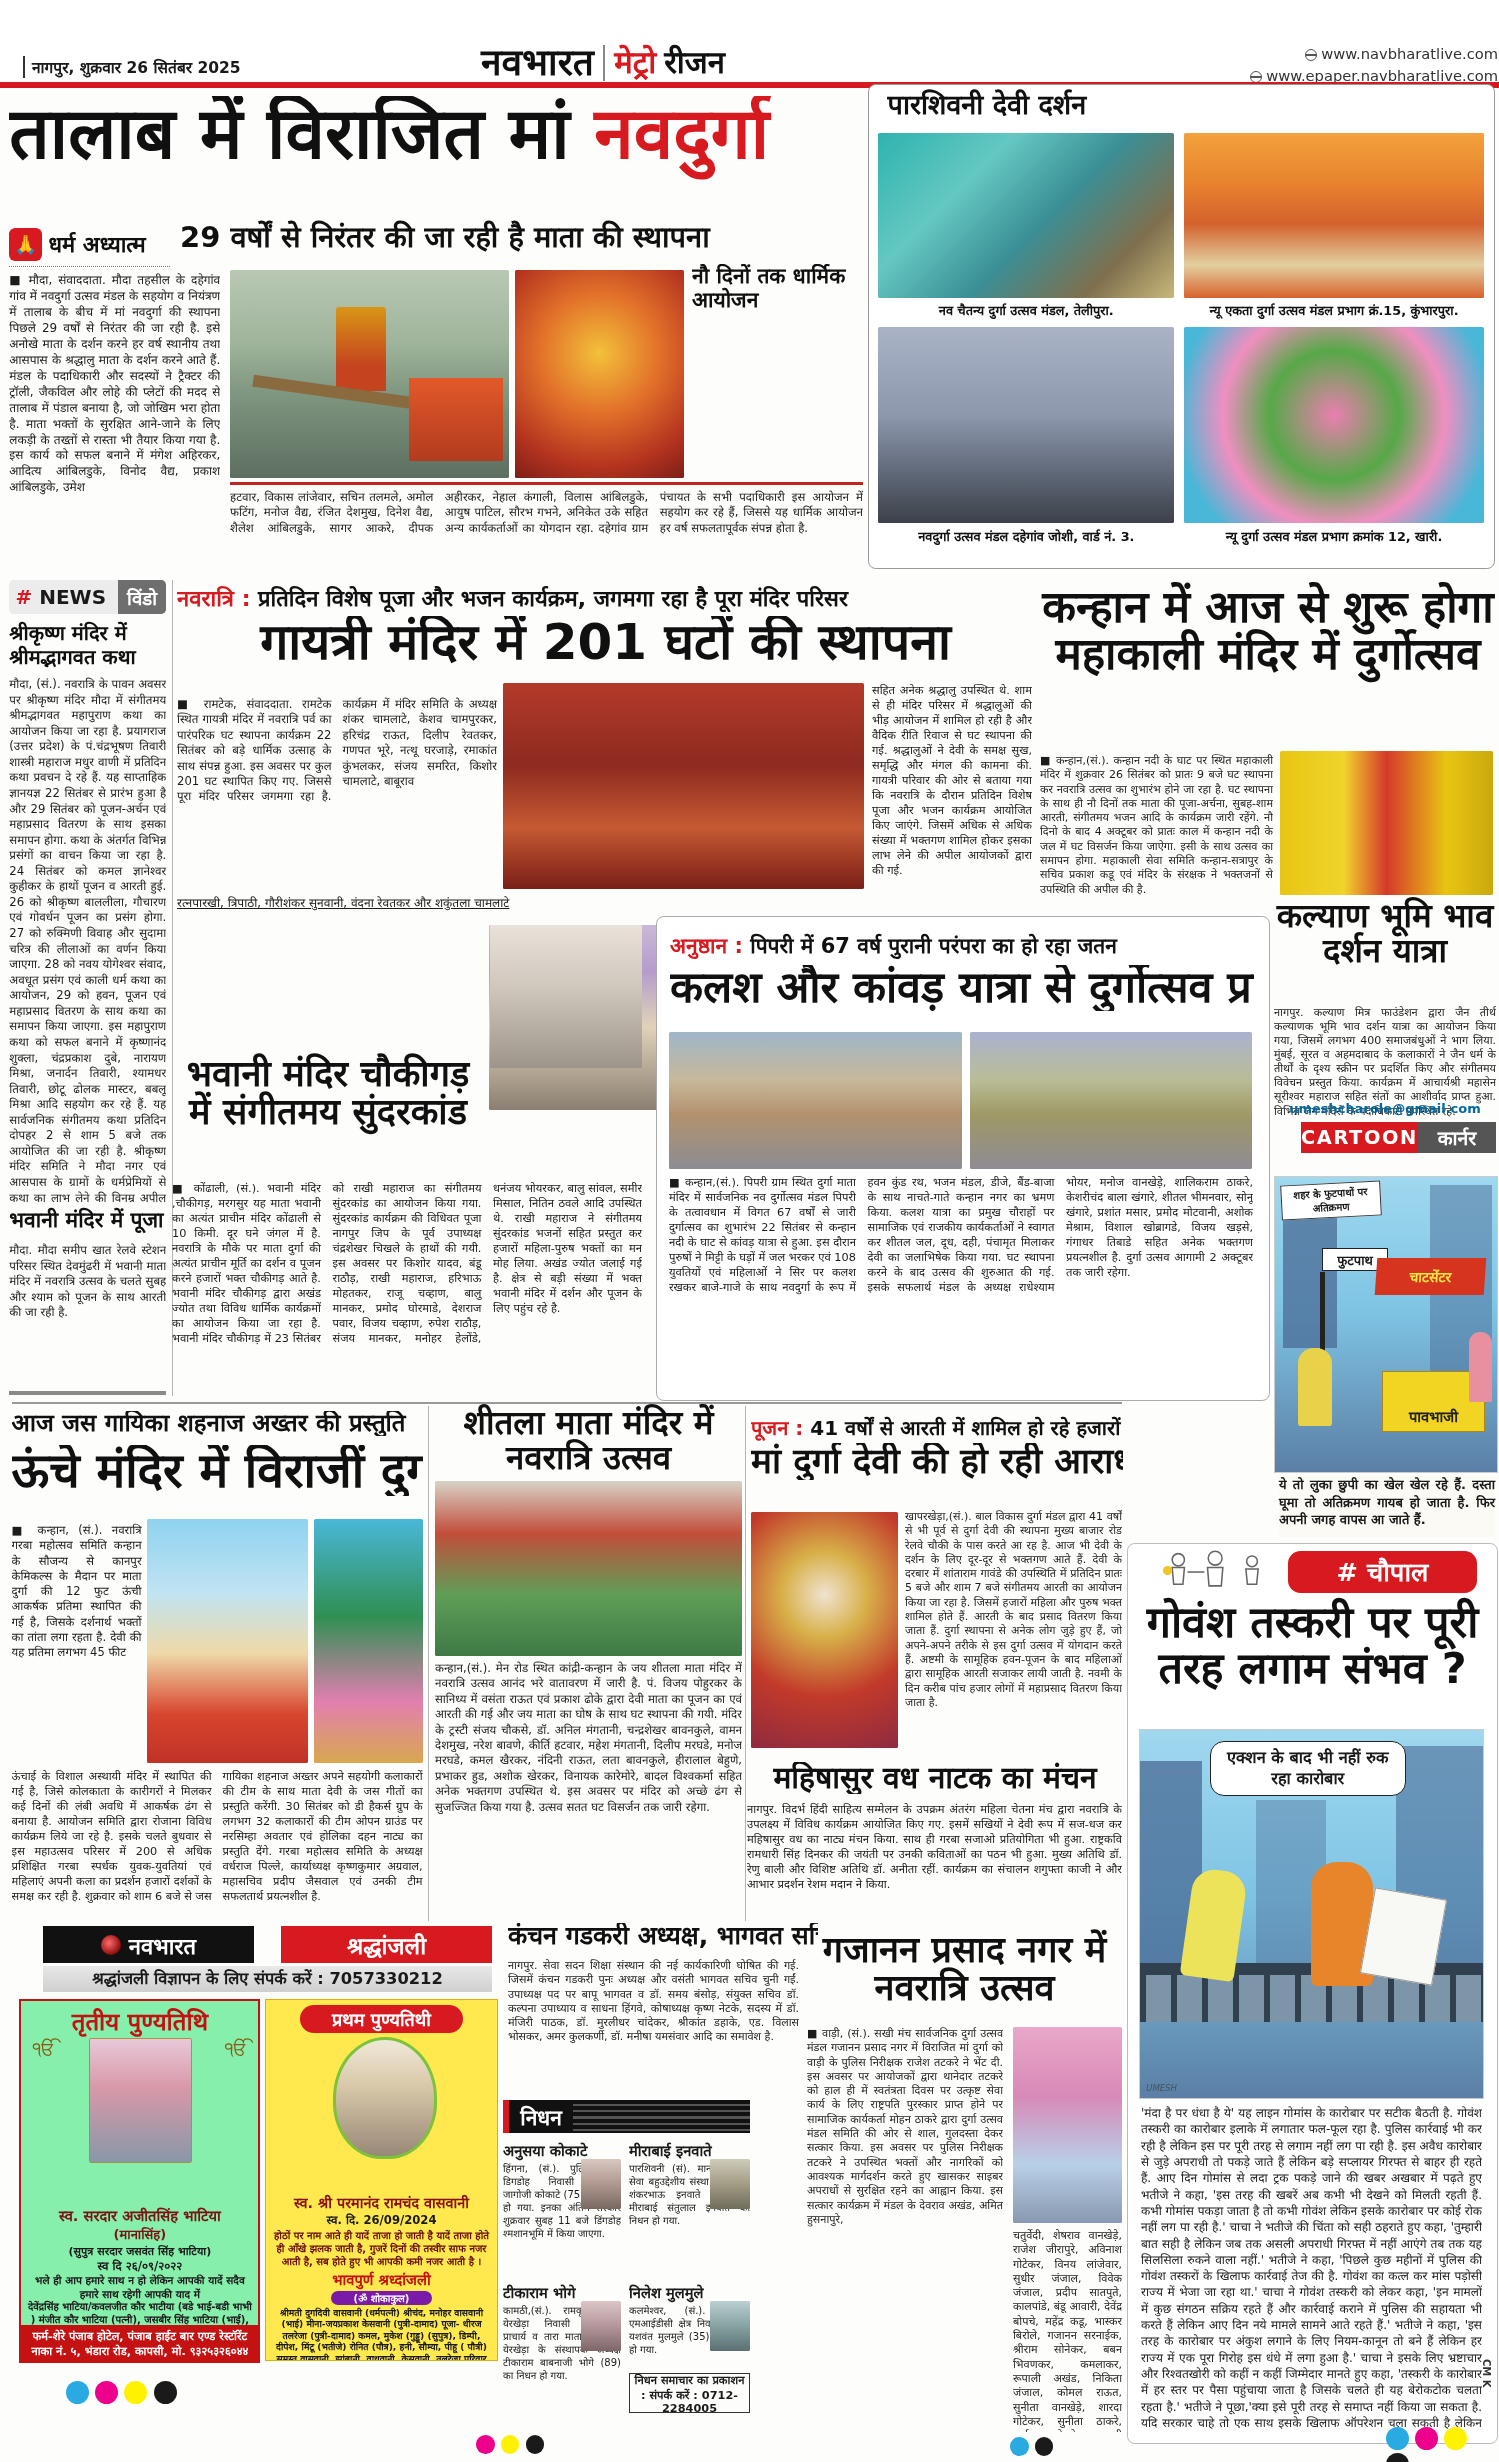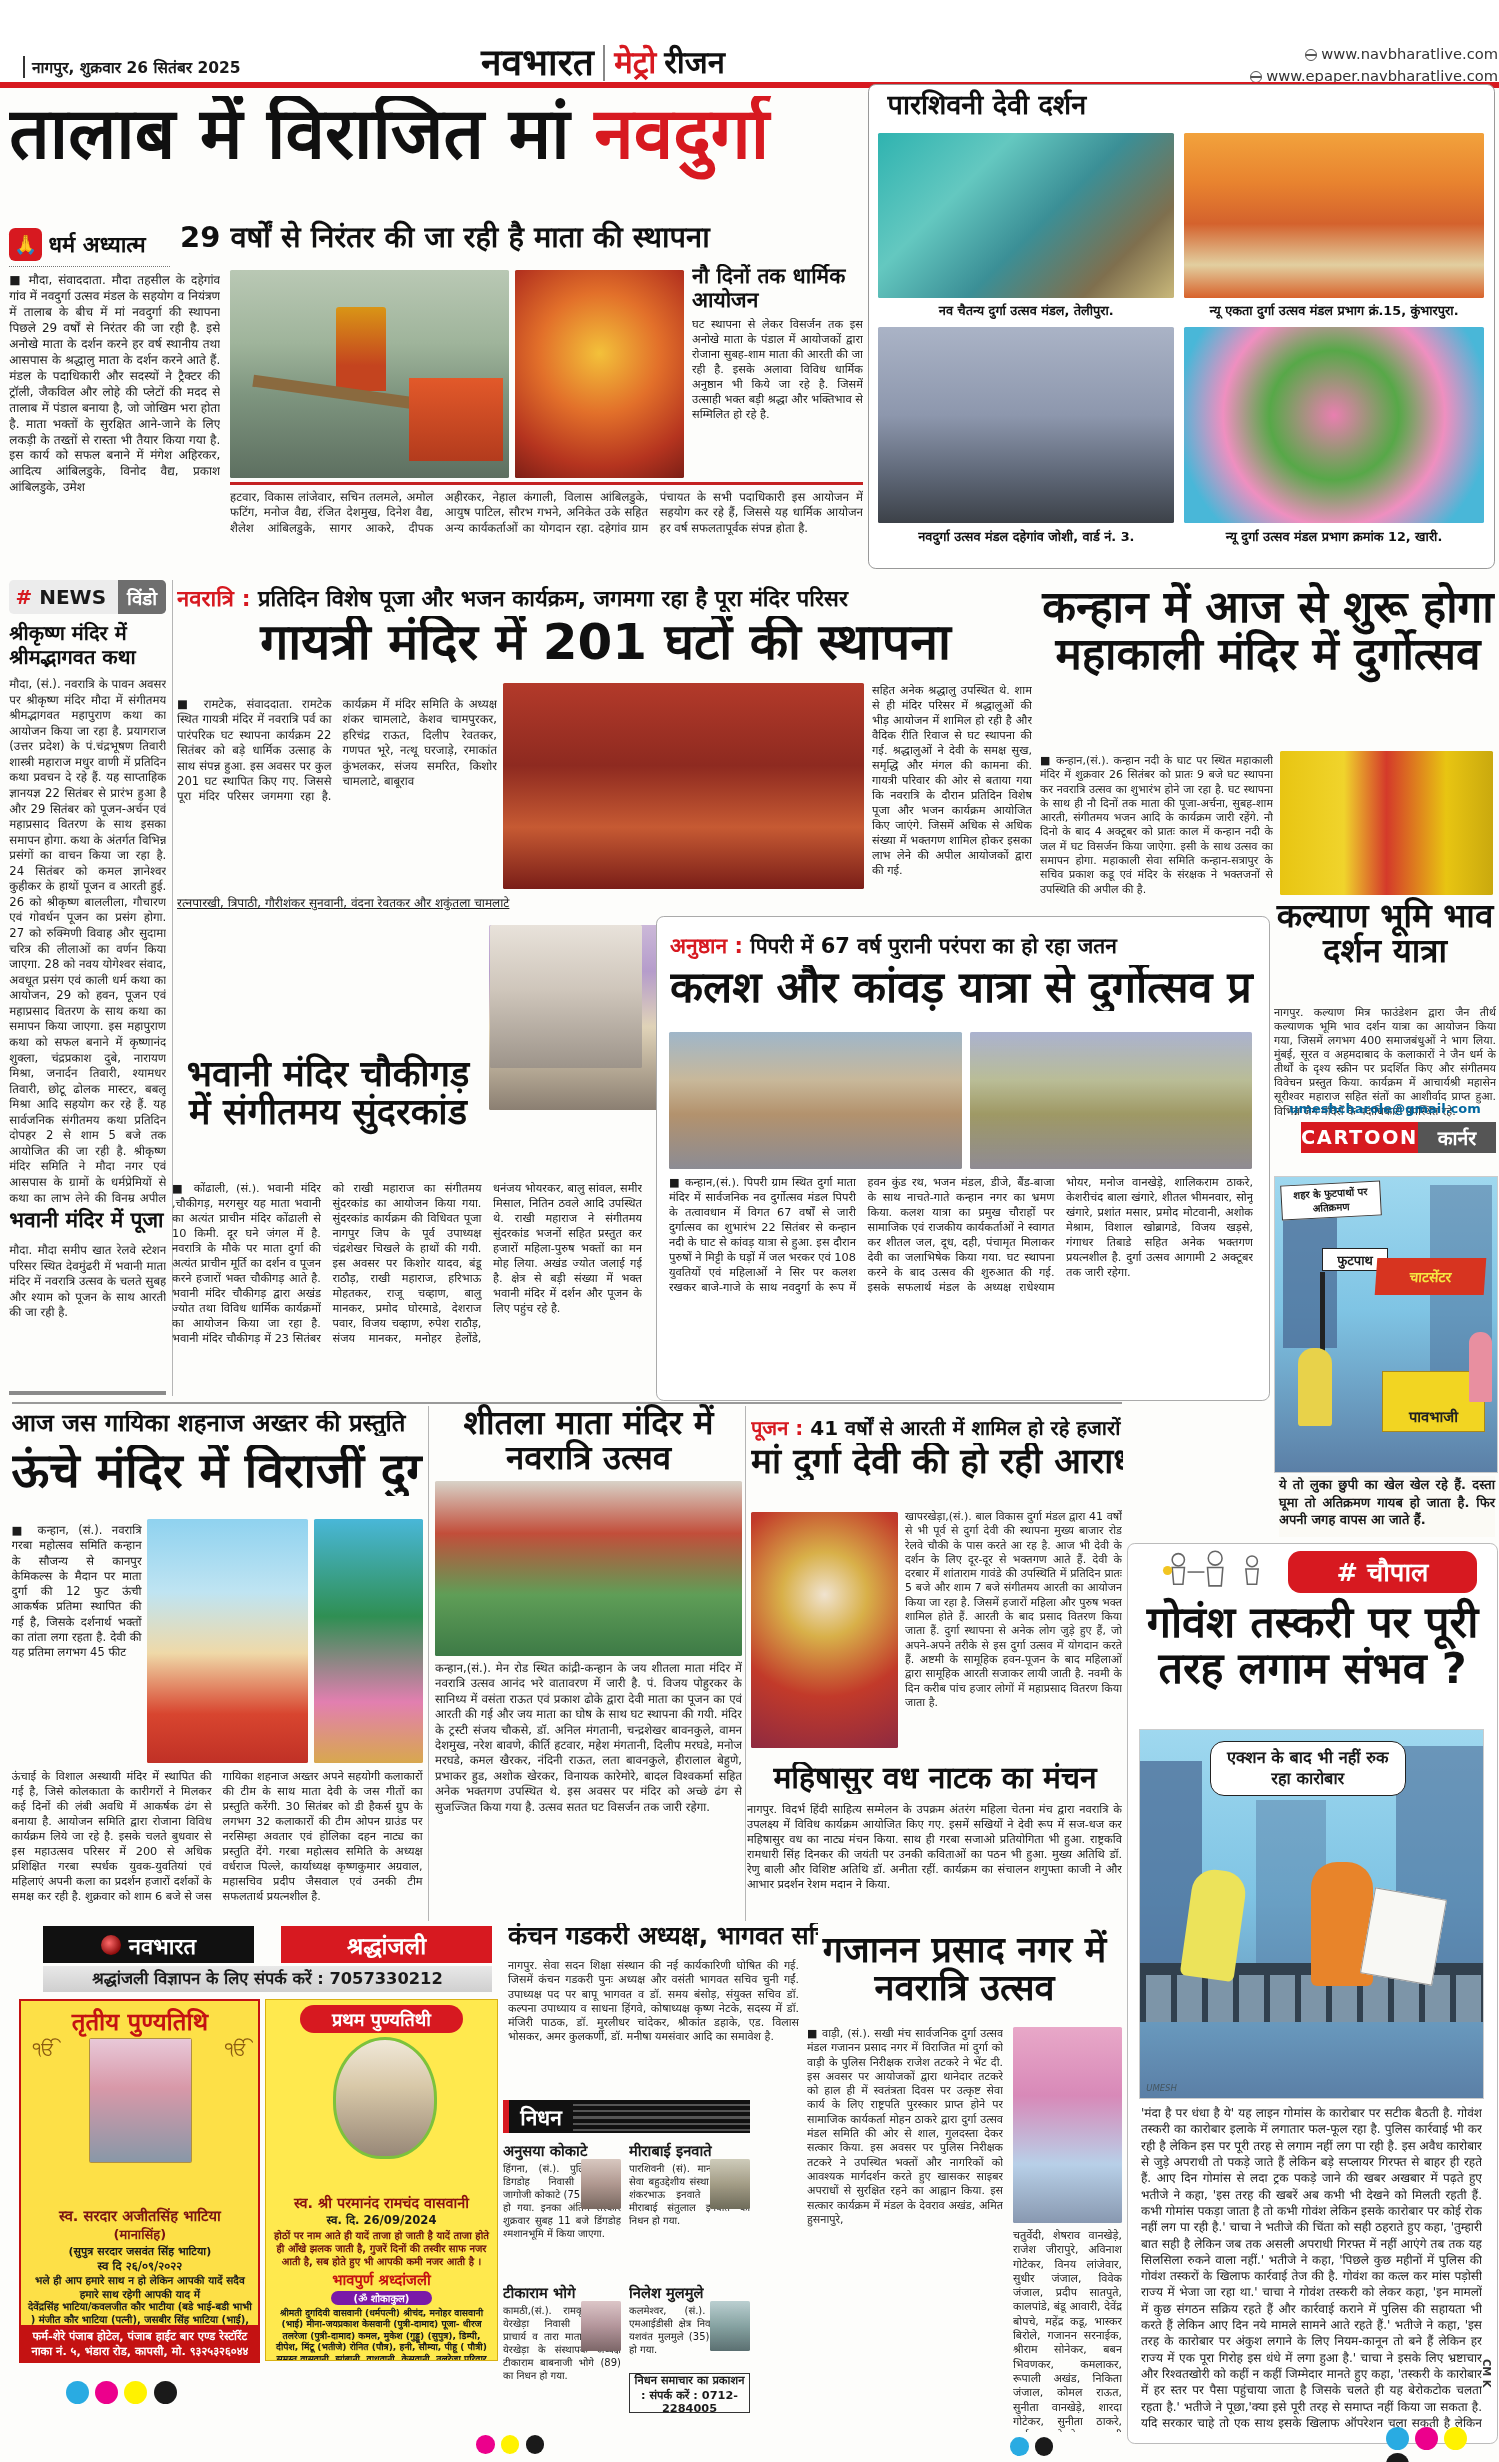--- a/index.html
+++ b/index.html
@@ -79,21 +79,20 @@
 <div class="abs hd" style="left:180px;top:222px;width:683px;font-size:29px;">29 वर्षों से निरंतर की जा रही है माता की स्थापना</div>
 <div class="abs bt just" style="left:9.3px;top:273px;width:211px;height:304px;font-size:12px;">■ मौदा, संवाददाता. मौदा तहसील के दहेगांव गांव में नवदुर्गा उत्सव मंडल के सहयोग व नियंत्रण में तालाब के बीच में मां नवदुर्गा की स्थापना पिछले 29 वर्षों से निरंतर की जा रही है. इसे अनोखे माता के दर्शन करने हर वर्ष स्थानीय तथा आसपास के श्रद्धालु माता के दर्शन करने आते हैं. मंडल के पदाधिकारी और सदस्यों ने ट्रैक्टर की ट्रॉली, जैकविल और लोहे की प्लेटों की मदद से तालाब में पंडाल बनाया है, जो जोखिम भरा होता है. माता भक्तों के सुरक्षित आने-जाने के लिए लकड़ी के तख्तों से रास्ता भी तैयार किया गया है. इस कार्य को सफल बनाने में मंगेश अहिरकर, आदित्य आंबिलडुके, विनोद वैद्य, प्रकाश आंबिलडुके, उमेश</div>
 <div class="ph g-lake" style="left:230px;top:270px;width:279px;height:208px;">
     <div class="temple"></div>
     <div class="bridge"></div>
     <div class="tent"></div>
   </div>
 <div class="ph g-idol" style="left:515px;top:270px;width:169px;height:208px;"></div>
 <div class="abs" style="left:692px;top:264px;width:171px;height:217px;overflow:hidden;">
   <div class="hd" style="font-size:21px;line-height:1.15;">नौ दिनों तक धार्मिक आयोजन</div>
-  <div class="bt just" style="font-size:11.3px;margin-top:4.7px;">घट स्थापना से लेकर विसर्जन तक इस अनोखे माता के पंडाल में आयोजकों द्वारा रोजाना सुबह-शाम माता की आरती की जा रही है. इसके अलावा विविध धार्मिक अनुष्ठान भी किये जा रहे है. जिसमें उत्साही भक्त बड़ी श्रद्धा और भक्तिभाव से सम्मिलित हो रहे है.</div>
 </div>
 <div class="abs" style="left:230px;top:482px;width:633px;height:3.1px;background:#c42222;"></div>
 <div class="abs bt cols3 just" style="left:230px;top:490px;width:633px;height:78px;">हटवार, विकास लांजेवार, सचिन तलमले, अमोल फटिंग, मनोज वैद्य, रंजित देशमुख, दिनेश वैद्य, शैलेश आंबिलडुके, सागर आकरे, दीपक अहीरकर, नेहाल कंगाली, विलास आंबिलडुके, आयुष पाटिल, सौरभ गभने, अनिकेत उके सहित अन्य कार्यकर्ताओं का योगदान रहा. दहेगांव ग्राम पंचायत के सभी पदाधिकारी इस आयोजन में सहयोग कर रहे हैं, जिससे यह धार्मिक आयोजन हर वर्ष सफलतापूर्वक संपन्न होता है.</div>
 
 <div class="abs box" style="left:868px;top:84px;width:625px;height:483px;border-color:#999;">
   <div class="hd" style="font-size:27px;margin:6.2px 0 0 18.6px;">पारशिवनी देवी दर्शन</div>
   <div class="ph g-cave" style="left:9.3px;top:48px;width:296px;height:165px;"></div>
   <div class="abs cap" style="left:9.3px;top:216px;width:296px;">नव चैतन्य दुर्गा उत्सव मंडल, तेलीपुरा.</div>
   <div class="ph g-shiv" style="left:315px;top:48px;width:300px;height:165px;"></div>
   <div class="abs cap" style="left:315px;top:216px;width:300px;">न्यू एकता दुर्गा उत्सव मंडल प्रभाग क्रं.15, कुंभारपुरा.</div>
@@ -217,21 +216,21 @@
 
 <div class="abs" style="left:43px;top:1926px;width:449px;height:37px;display:flex;">
   <span style="flex:1;background:#111;color:#fff;display:flex;align-items:center;justify-content:center;font-weight:900;font-size:22px;">
     <span style="width:20px;height:20px;border-radius:50%;background:radial-gradient(circle at 40% 40%,#ff6b6b,#8e0c0c 70%);margin-right:7.8px;"></span>
     <span>नवभारत</span>
   </span>
   <span class="badge-red" style="flex:1;display:flex;align-items:center;justify-content:center;font-size:23px;">श्रद्धांजली</span>
 </div>
 <div class="abs ctr" style="left:43px;top:1966px;width:449px;height:26px;line-height:26px;font-size:16.3px;font-weight:800;background:linear-gradient(180deg,#e8e8e8,#cfcfcf);">श्रद्धांजली विज्ञापन के लिए संपर्क करें :  7057330212</div>
 
-<div class="abs" style="left:19.4px;top:1999px;width:237px;height:360px;background:#fde047;border:2.3px solid #c41212;overflow:hidden;">
+<div class="abs" style="left:19.4px;top:1999px;width:237px;height:360px;background:#86efac;border:2.3px solid #c41212;overflow:hidden;">
   <div class="ctr" style="font-size:24px;font-weight:900;color:#c41212;margin-top:3.1px;">तृतीय पुण्यतिथि</div>
   <span class="abs" style="left:11px;top:37px;font-size:18.6px;color:#8a5a10;">ੴ</span>
   <span class="abs" style="right:11px;top:37px;font-size:18.6px;color:#8a5a10;">ੴ</span>
   <div class="ph g-port1" style="left:68px;top:37px;width:101px;height:123px;border:1.6px solid #b09040;"></div>
   <div class="ctr" style="margin-top:168px;font-size:14.7px;font-weight:900;color:#7a1414;">स्व. सरदार अजीतसिंह भाटिया</div>
   <div class="ctr" style="font-size:13px;font-weight:800;color:#7a1414;">(मानासिंह)</div>
   <div class="ctr" style="font-size:11px;font-weight:700;">(सुपुत्र सरदार जसवंत सिंह भाटिया)</div>
   <div class="ctr" style="font-size:11.6px;font-weight:800;">स्व दि २६/०९/२०२२</div>
   <div class="ctr" style="font-size:10.5px;font-weight:700;padding:0 7.8px;">भले ही आप हमारे साथ न हो लेकिन आपकी यादें सदैव हमारे साथ रहेगी आपकी याद में</div>
   <div class="ctr" style="font-size:10px;font-weight:700;padding:0 6.2px;line-height:1.25;">देवेंद्रसिंह भाटिया/कवलजीत कौर भाटीया (बडे भाई-बडी भाभी ) मंजीत कौर भाटिया (पत्नी), जसबीर सिंह भाटिया (भाई), बलजीतसिंह भाटिया/गुरविंदर कौर भाटीया (छोटे भाई-भाभी) प्रकाश सिंह/गुरमीत कौर भाटीया (दामाद-बेटी) कुलदिपकौर मनमीतसिंह भाटीया (पुत्रवधु) बानी, आरल (पौत्री), तेजू (पौत्र) एवं समस्त भाटिया परिवार</div>

